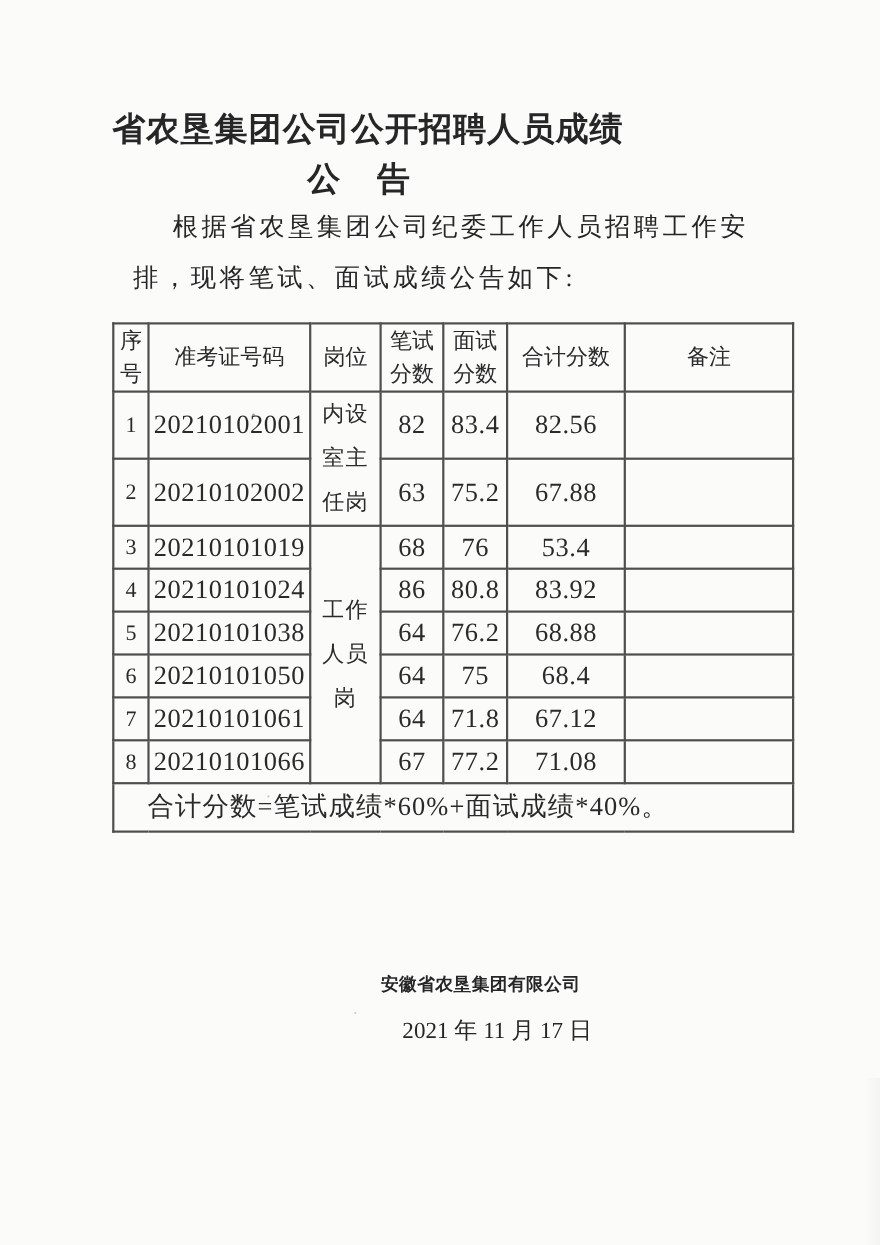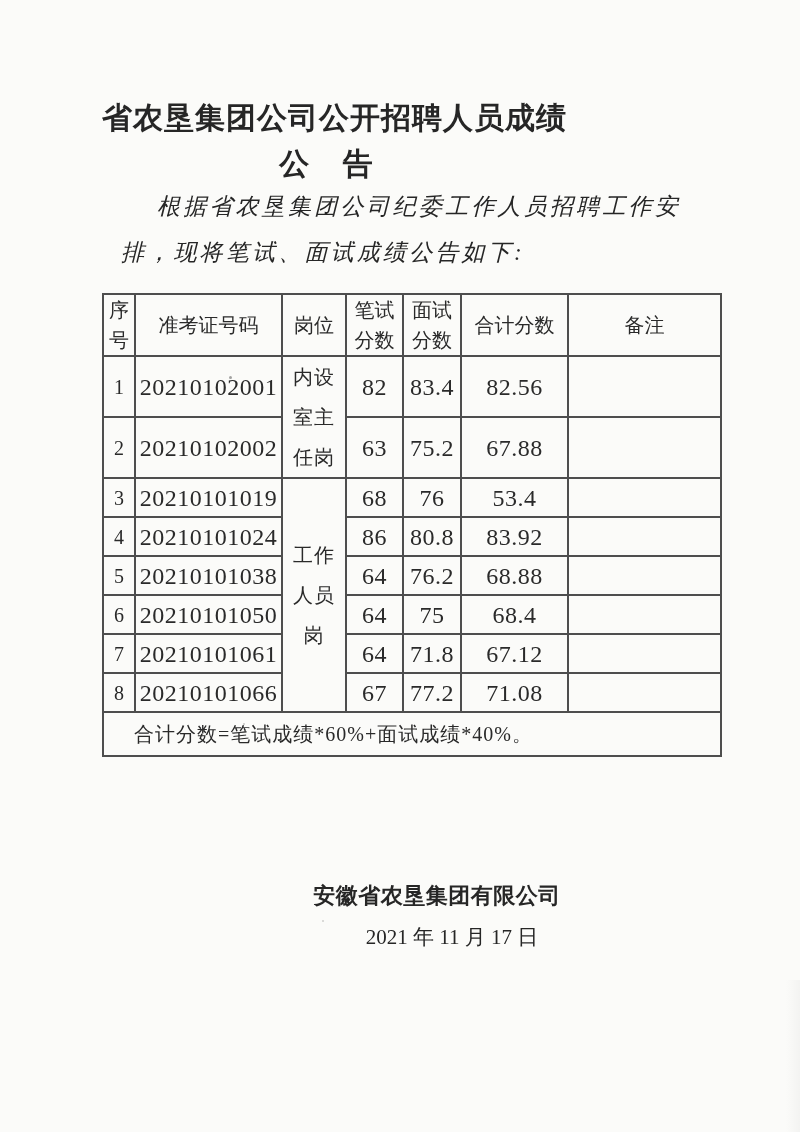--- a/index.html
+++ b/index.html
@@ -19,21 +19,21 @@
     letter-spacing:1px; line-height:42px;
   }
   .title-line2 {
     position:absolute; top:144px; left:0; width:652px;
     text-align:center; font-size:30px; font-weight:bold;
     word-spacing:26px; line-height:40px;
   }
 
   .body-para {
     position:absolute; top:184px; left:121px; width:585px;
-    font-size:23px; line-height:46px; letter-spacing:3.2px;font-style:italic;
+    font-size:23px; line-height:46px; letter-spacing:3.2px;
   }
   .body-para .line1 { text-indent:36px; }
 
   table.score-table {
     position:absolute; top:293px; left:102px;
     width:618px; border-collapse:collapse; table-layout:fixed;
     font-size:20px; color:#2a2a2a;
   }
   .score-table td, .score-table th {
     border:2px solid #4e4e4e;
@@ -42,26 +42,26 @@
     word-break:break-all; line-height:30px;
     overflow:hidden;
   }
   .score-table thead tr { height:50px; }
   .score-table tbody tr { height:39px; }
   .score-table .post-cell { line-height:40px; letter-spacing:1px; }
   .score-table .num { font-size:24px; letter-spacing:0.5px; }
   .score-table tr.foot-row { height:44px; }
   .score-table tr.foot-row td {
     text-align:left; padding-left:30px;
-    font-size:20px; letter-spacing:1px;
+    font-size:24px; letter-spacing:1px;
   }
 
   .signature {
     position:absolute; top:882px; left:102px; width:670px;
-    text-align:center; font-size:22px; font-weight:600;
+    text-align:center; font-size:16px; font-weight:600;
     letter-spacing:0.5px; line-height:28px;
   }
   .doc-date {
     position:absolute; top:923px; left:102px; width:700px;
     text-align:center; font-size:21px; line-height:28px;
   }
 
   .speck { position:absolute; background:rgba(90,90,90,0.55); border-radius:50%; }
   .speck.s1 { left:229px; top:376px; width:3px; height:3px; }
   .speck.s2 { left:243px; top:723px; width:2px; height:2px; opacity:.6; }

